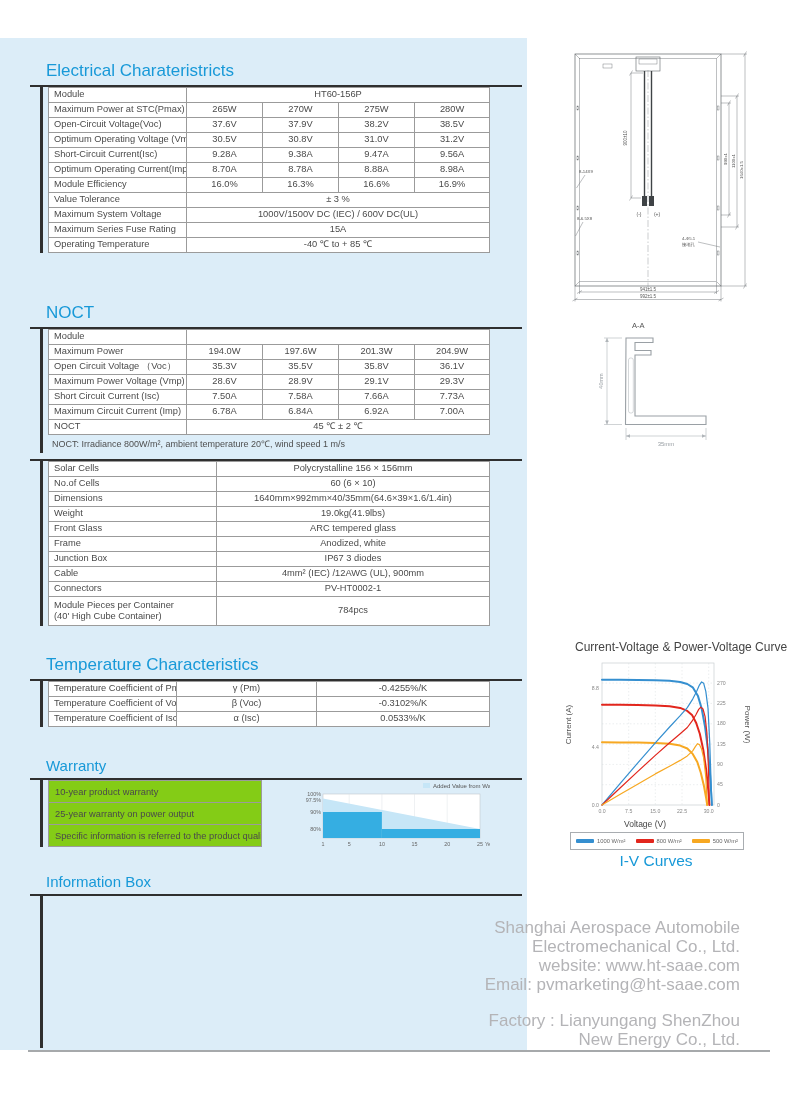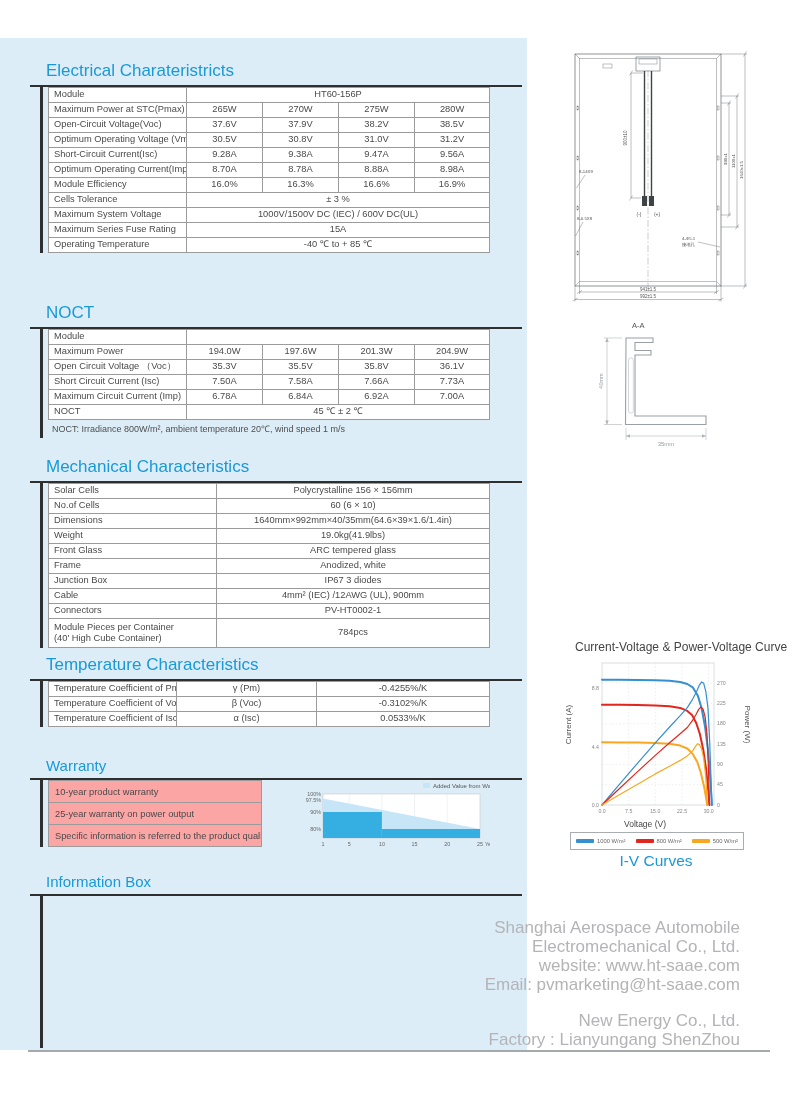--- a/index.html
+++ b/index.html
@@ -13,21 +13,21 @@
   .body{margin-left:10px;border-left:3px solid #2f2f2f;padding-left:5px;}
   table.dt{border-collapse:collapse;table-layout:fixed;width:441px;}
   table.dt td{border:1px solid #9b9b9b;background:#fff;font-size:9.3px;color:#4a4a4a;
               padding:1px 5px;height:12px;line-height:1.2;overflow:hidden;white-space:nowrap;}
   td.lab{text-align:left;margin-left:20px;}
   td.val{text-align:center;color:#3a3a3a;}
   td.bold{font-weight:normal;color:#222;}
   .notes{font-size:9px;color:#4f4f4f;padding:3px 0 2px 4px;line-height:13px;}
   
   table.wt{border-collapse:collapse;table-layout:fixed;width:214px;}
-  table.wt td{border:1px solid #9b9b9b;background:#fca5a5;font-size:9.3px;color:#4a4a4a;
+  table.wt td{border:1px solid #9b9b9b;background:#84cc16;font-size:9.3px;color:#4a4a4a;
               padding:1px 6px;height:19px;white-space:nowrap;overflow:hidden;}
   td.tiny{font-size:7.8px;}
   .wchart{position:absolute;left:305px;top:782px;}
   
   .ib-body{margin-left:10px;border-left:3px solid #2f2f2f;height:152px;}
   
   .abs{position:absolute;}
   .iv-title{left:575px;top:640px;width:220px;font-size:12px;color:#444;}
   .ylab{position:absolute;width:80px;text-align:center;font-size:8px;color:#555;}
   .xlab{position:absolute;left:585px;top:819px;width:120px;text-align:center;font-size:8.5px;color:#444;}
@@ -103,21 +103,21 @@
           <td class="val">8.98A</td>
         </tr>
         <tr>
           <td class="lab">Module Efficiency</td>
           <td class="val">16.0%</td>
           <td class="val">16.3%</td>
           <td class="val">16.6%</td>
           <td class="val">16.9%</td>
         </tr>
         <tr>
-          <td class="lab">Cells Tolerance</td>
+          <td class="lab">Value Tolerance</td>
           <td class="val" colspan="4">± 3 %</td>
         </tr>
         <tr>
           <td class="lab">Maximum System Voltage</td>
           <td class="val" colspan="4">1000V/1500V DC (IEC) / 600V DC(UL)</td>
         </tr>
         <tr>
           <td class="lab">Maximum Series Fuse Rating</td>
           <td class="val" colspan="4">15A</td>
         </tr>
@@ -155,20 +155,27 @@
           <td class="val">204.9W</td>
         </tr>
         <tr>
           <td class="lab">Open Circuit Voltage （Voc）</td>
           <td class="val">35.3V</td>
           <td class="val">35.5V</td>
           <td class="val">35.8V</td>
           <td class="val">36.1V</td>
         </tr>
         <tr>
+          <td class="lab">Maximum Power Voltage (Vmp)</td>
+          <td class="val">28.6V</td>
+          <td class="val">28.9V</td>
+          <td class="val">29.1V</td>
+          <td class="val">29.3V</td>
+        </tr>
+        <tr>
           <td class="lab">Short Circuit Current (Isc)</td>
           <td class="val">7.50A</td>
           <td class="val">7.58A</td>
           <td class="val">7.66A</td>
           <td class="val">7.73A</td>
         </tr>
         <tr>
           <td class="lab">Maximum Circuit Current (Imp)</td>
           <td class="val">6.78A</td>
           <td class="val">6.84A</td>
@@ -181,21 +188,20 @@
         </tr>
       </tbody>
         </table>
       <div class="notes">
         <div>NOCT:  Irradiance 800W/m²,  ambient temperature 20℃,  wind speed 1 m/s</div>
       </div>
     </div>
   </div>
 
   <div class="section" style="top:456px;">
-    <h2 class="sec-title">Mechanical Characteristics</h2>
     <div class="rule"></div>
     <div class="body">
       <table class="dt">
         <colgroup>
             <col style="width:168px;">
             <col style="width:273px;">
           </colgroup>
         <tbody>
             <tr>
               <td class="lab">Solar Cells</td>
@@ -508,18 +514,18 @@
     </div>
   </div>
   <div class="iv-caption">I-V Curves</div>
 
   <div class="company">
     <div>Shanghai Aerospace Automobile</div>
     <div>Electromechanical Co., Ltd.</div>
     <div>website: www.ht-saae.com</div>
     <div>Email: pvmarketing@ht-saae.com</div>
     <div class="gap"></div>
+    <div>Factory : Lianyungang ShenZhou</div>
     <div>New Energy Co., Ltd.</div>
-    <div>Factory : Lianyungang ShenZhou</div>
   </div>
 
   <div class="bottom-rule"></div>
 </div>
 
 </body></html>

